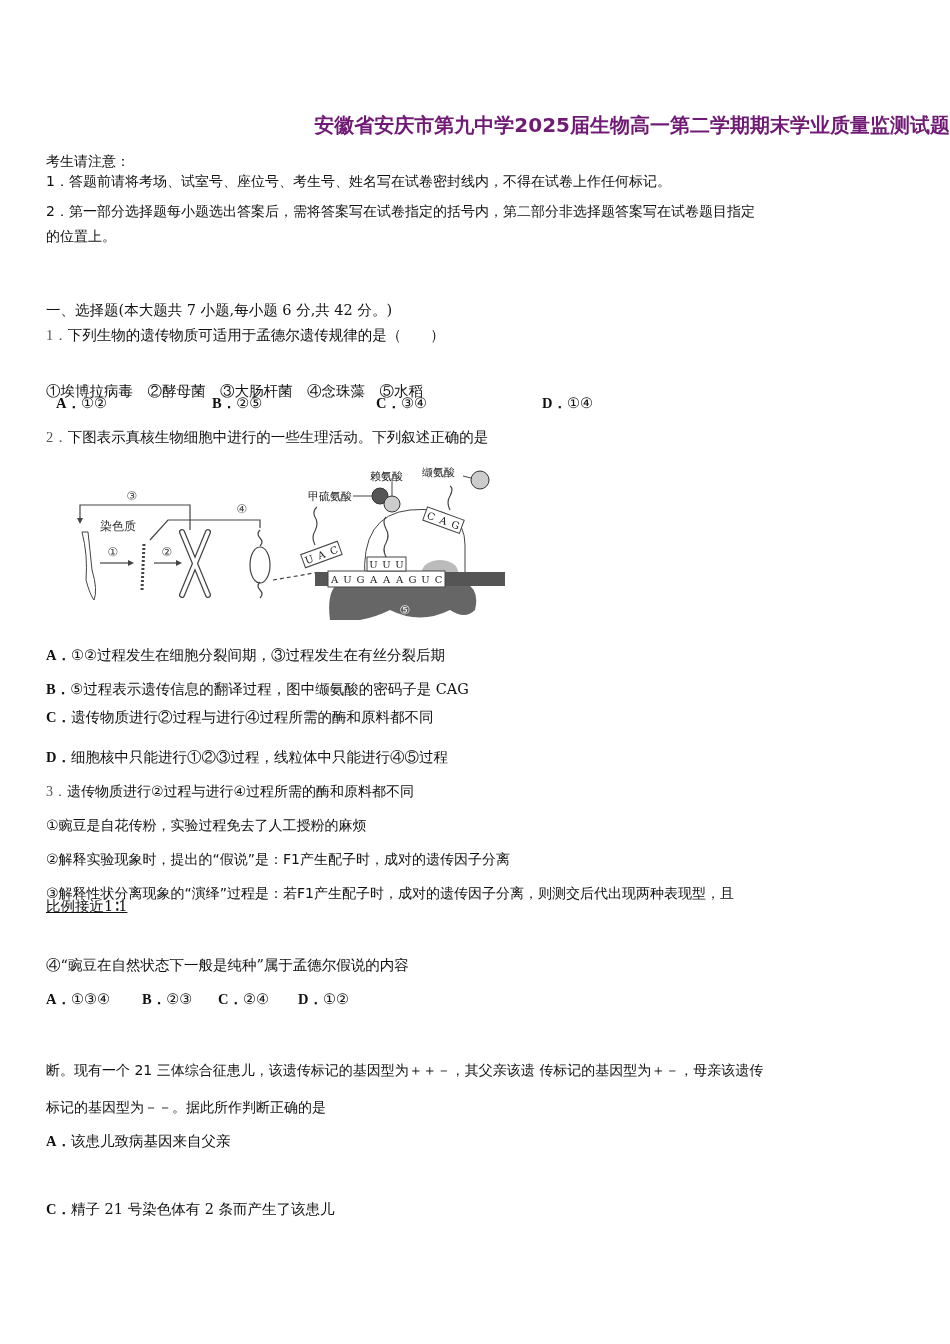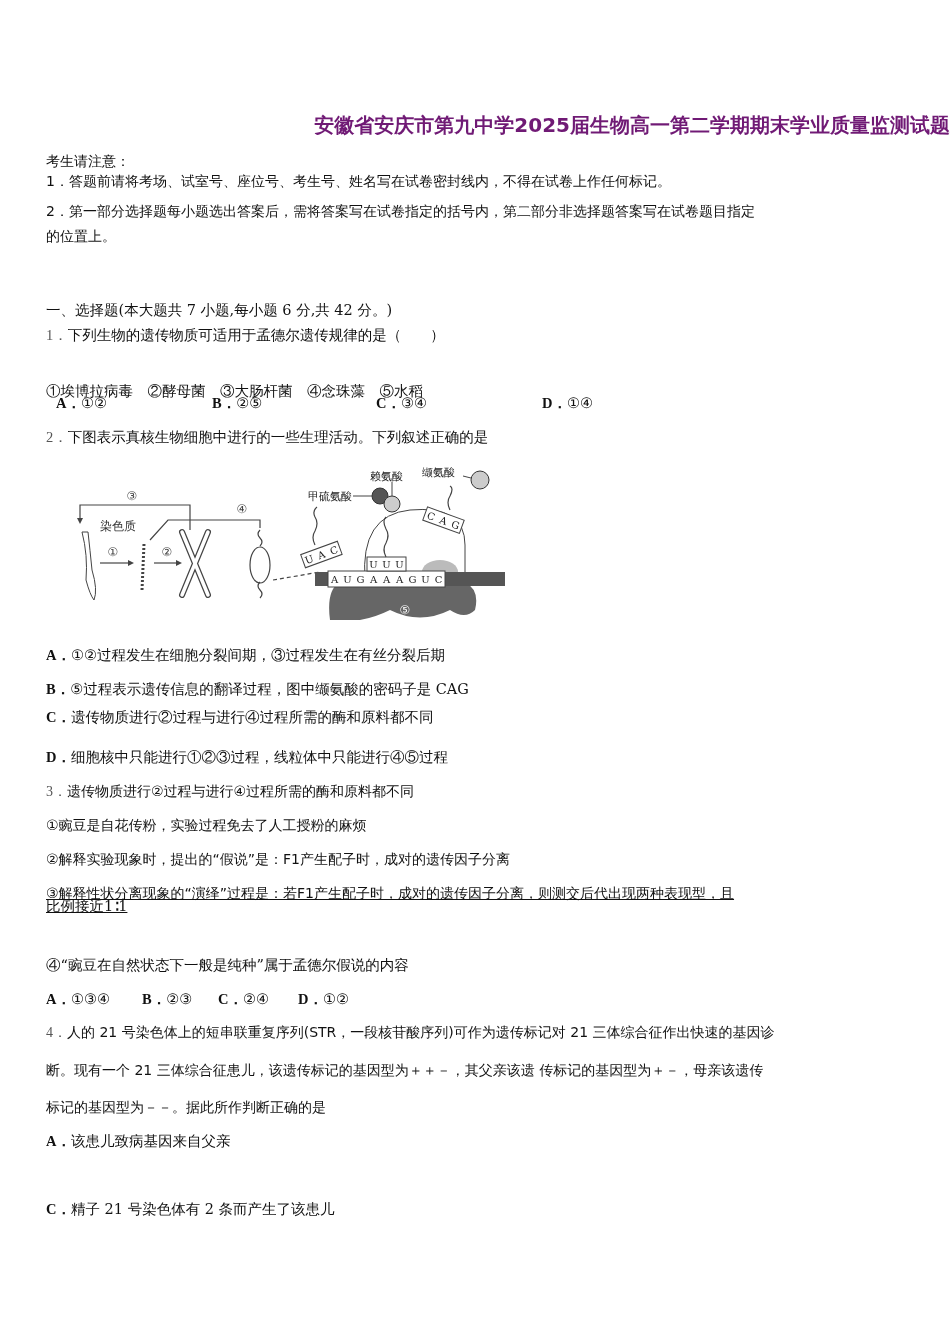--- a/index.html
+++ b/index.html
@@ -131,31 +131,28 @@
   <div class="line" style="top:645px;"><span class="opt-label">A．</span><span>①②过程发生在细胞分裂间期，③过程发生在有丝分裂后期</span></div>
   <div class="line" style="top:679px;"><span class="opt-label">B．</span><span>⑤过程表示遗传信息的翻译过程，图中缬氨酸的密码子是 CAG</span></div>
   <div class="line" style="top:707px;"><span class="opt-label">C．</span><span>遗传物质进行②过程与进行④过程所需的酶和原料都不同</span></div>
   <div class="line" style="top:747px;"><span class="opt-label">D．</span><span>细胞核中只能进行①②③过程，线粒体中只能进行④⑤过程</span></div>
 
   <div class="line notice" style="top:781px;">
     <span class="qnum">3．</span><span>遗传物质进行②过程与进行④过程所需的酶和原料都不同</span>
   </div>
   <div class="line notice" style="top:815px;">①豌豆是自花传粉，实验过程免去了人工授粉的麻烦</div>
   <div class="line notice" style="top:849px;">②解释实验现象时，提出的“假说”是：F1产生配子时，成对的遗传因子分离</div>
-  <div class="line notice" style="top:883px;text-decoration:underline;">③解释性状分离现象的“演绎”过程是：若F1产生配子时，成对的遗传因子分离，则测交后代出现两种表现型，且</div>
+  <div class="line notice" style="top:883px;">③解释性状分离现象的“演绎”过程是：若F1产生配子时，成对的遗传因子分离，则测交后代出现两种表现型，且</div>
   <div class="line" style="top:896px;text-decoration:underline;">比例接近1∶1</div>
   <div class="line" style="top:955px;">④“豌豆在自然状态下一般是纯种”属于孟德尔假说的内容</div>
   <div class="opts-row" style="top:989px; width:400px;">
     <span class="o" style="left:0px;"><span class="opt-label">A．</span><span>①③④</span></span>
     <span class="o" style="left:96px;"><span class="opt-label">B．</span><span>②③</span></span>
     <span class="o" style="left:172px;"><span class="opt-label">C．</span><span>②④</span></span>
     <span class="o" style="left:252px;"><span class="opt-label">D．</span><span>①②</span></span>
   </div>
 
-  <div class="line notice" style="top:1022px;">
-    <span class="qnum">4．</span><span>人的 21 号染色体上的短串联重复序列(STR，一段核苷酸序列)可作为遗传标记对 21 三体综合征作出快速的基因诊</span>
-  </div>
   <div class="line notice" style="top:1060px;">断。现有一个 21 三体综合征患儿，该遗传标记的基因型为＋＋－，其父亲该遗 传标记的基因型为＋－，母亲该遗传</div>
   <div class="line notice" style="top:1097px;">标记的基因型为－－。据此所作判断正确的是</div>
   <div class="line" style="top:1131px;"><span class="opt-label">A．</span><span>该患儿致病基因来自父亲</span></div>
   <div class="line" style="top:1199px;"><span class="opt-label">C．</span><span>精子 21 号染色体有 2 条而产生了该患儿</span></div>
 
 </div>
 
 </body></html>

